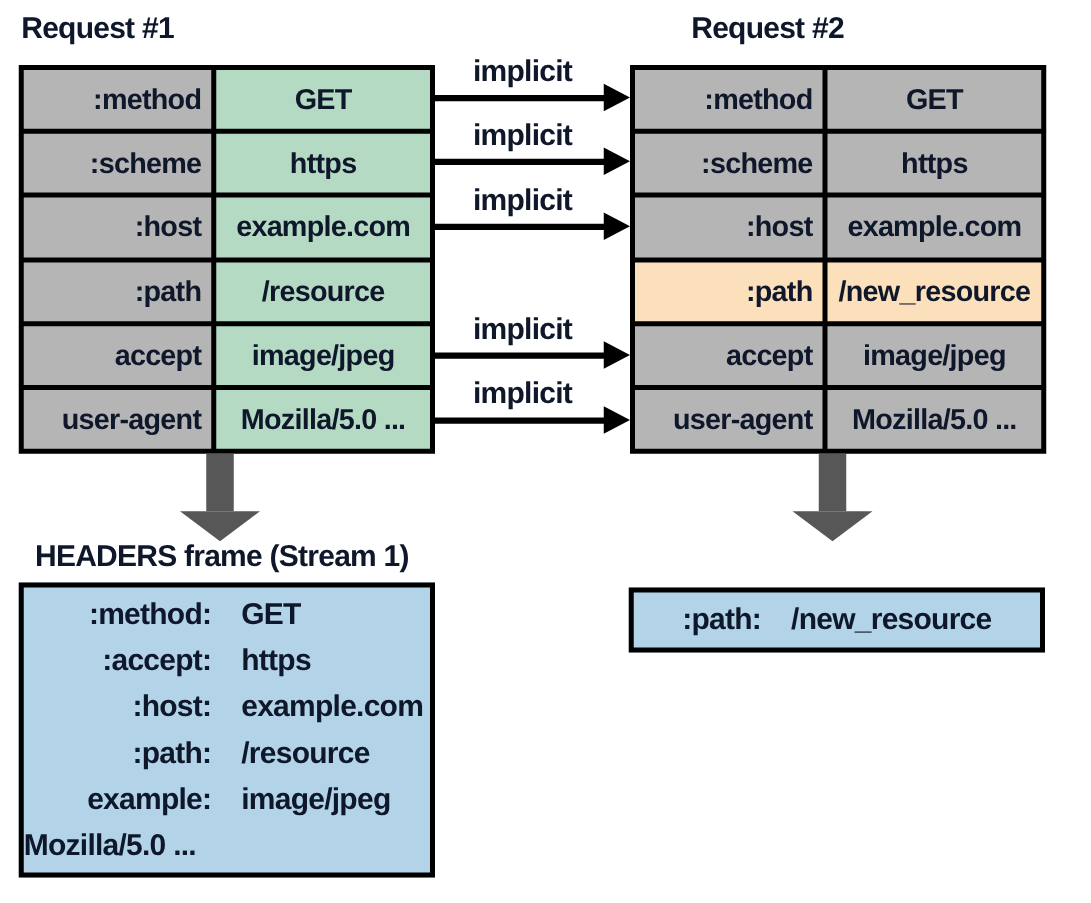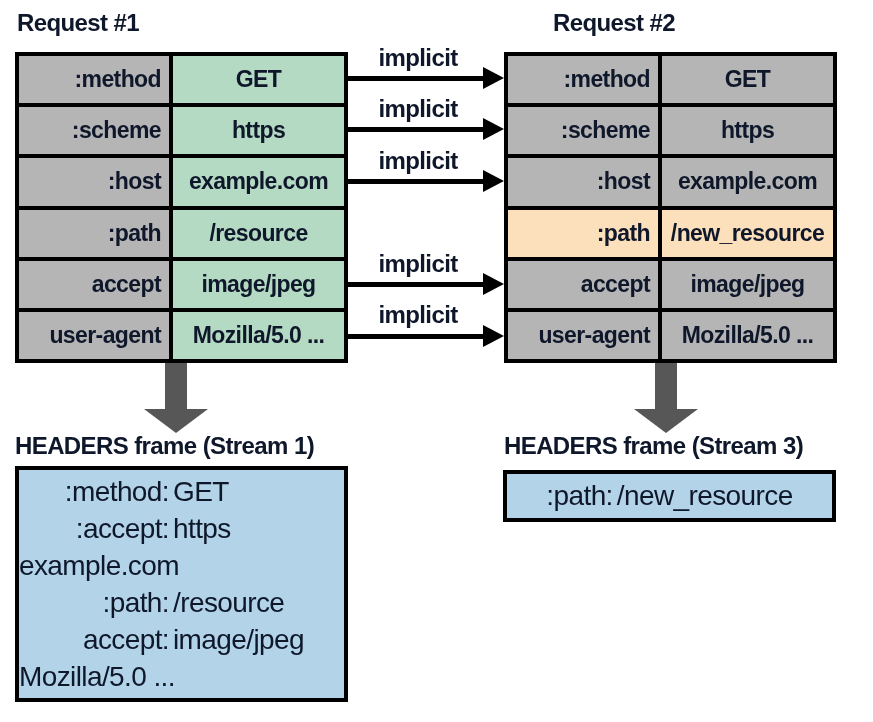--- a/index.html
+++ b/index.html
@@ -81,25 +81,25 @@
   
   .frame-box {
     position: absolute;
     background: var(--frame-blue, #b3d4e8);
     border: 4px solid var(--border-black, #000);
     box-sizing: border-box;
   }
   .frame-line {
     display: grid;
     grid-template-columns: 150px auto;
-    column-gap: 4px;
+    column-gap: 24px;
     height: 37px;
     align-items: center;
-    font-size: 28px;
-    font-weight: normal;
+    font-size: 24px;
+    font-weight: bold;
     letter-spacing: -0.6px;
     white-space: nowrap;
   }
   .frame-line .k { text-align: right; }
   .frame-line .v { text-align: left; }
   .frame-box.single {
     display: flex; align-items: center; justify-content: center;
   }
   .frame-box.single .frame-line { grid-template-columns: auto auto; height: auto; }
 </style>
@@ -174,48 +174,48 @@
 
   <div class="down-arrow" style="left:144px;">
     <div class="shaft"></div>
       <div class="head"></div>
   </div>
   <div class="down-arrow" style="left:634px;">
     <div class="shaft"></div>
       <div class="head"></div>
   </div>
 
-  <div class="section-title" style="left:15px; top:432px;">HEADERS frame (Stream 1)</div>
+  <div class="section-title" style="left:28px; top:432px;">HEADERS frame (Stream 1)</div>
 
   <div class="frame-box" style="left:15px; top:466px; width:333px; height:236px; padding-top:3px;">
     <div class="frame-line">
       <span class="k">:method:</span>
         <span class="v">GET</span>
     </div>
     <div class="frame-line">
       <span class="k">:accept:</span>
         <span class="v">https</span>
     </div>
     <div class="frame-line">
+      <span class="k">:host:</span>
         <span class="v">example.com</span>
     </div>
     <div class="frame-line">
       <span class="k">:path:</span>
         <span class="v">/resource</span>
     </div>
     <div class="frame-line">
-      <span class="k">accept:</span>
+      <span class="k">example:</span>
         <span class="v">image/jpeg</span>
     </div>
     <div class="frame-line">
         <span class="v">Mozilla/5.0 ...</span>
     </div>
   </div>
 
-  <div class="section-title" style="left:504px; top:432px;">HEADERS frame (Stream 3)</div>
 
   <div class="frame-box single" style="left:503px; top:470px; width:333px; height:52px;">
     <div class="frame-line">
       <span class="k">:path:</span>
         <span class="v">/new_resource</span>
     </div>
   </div>
 
 </div>
 

